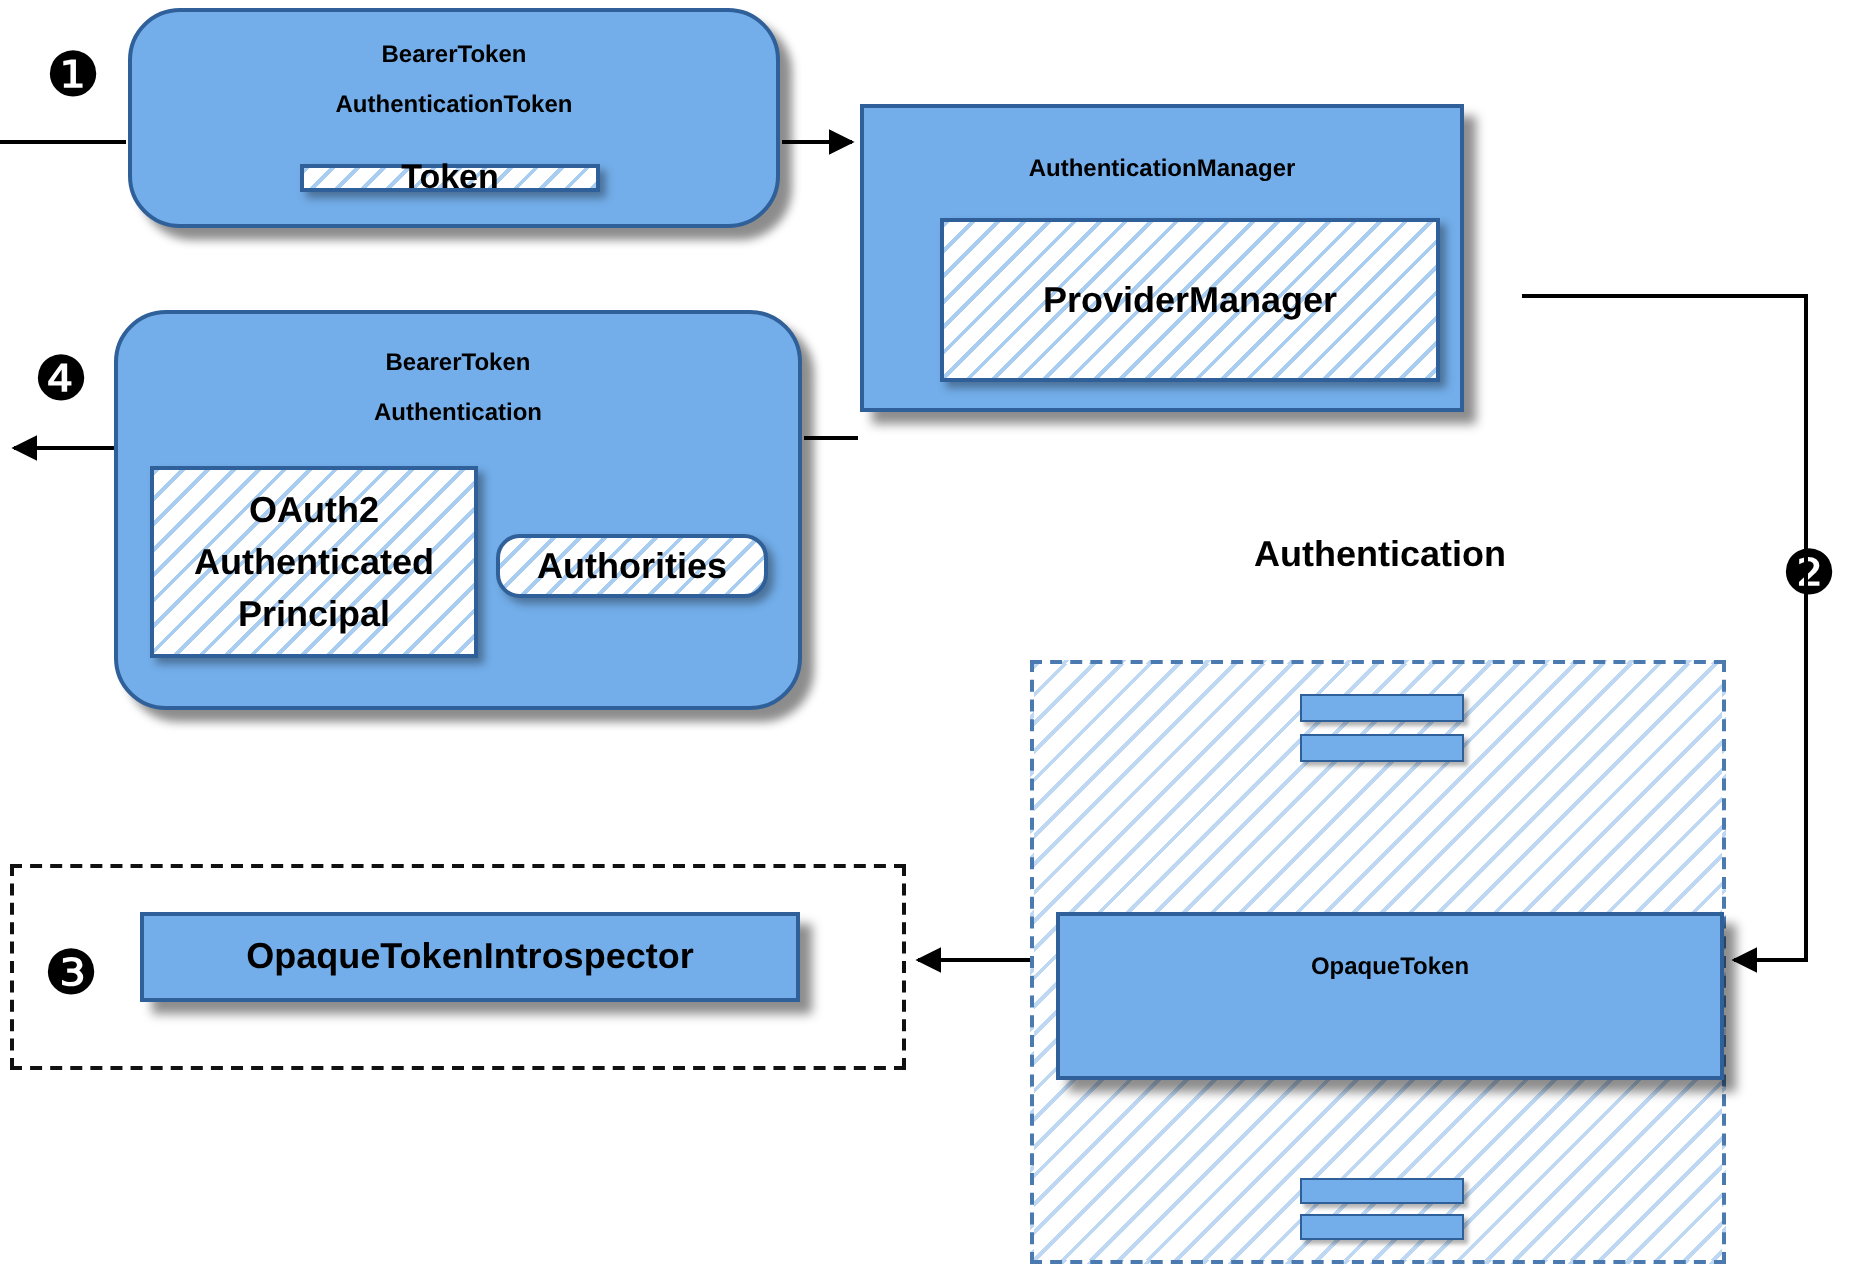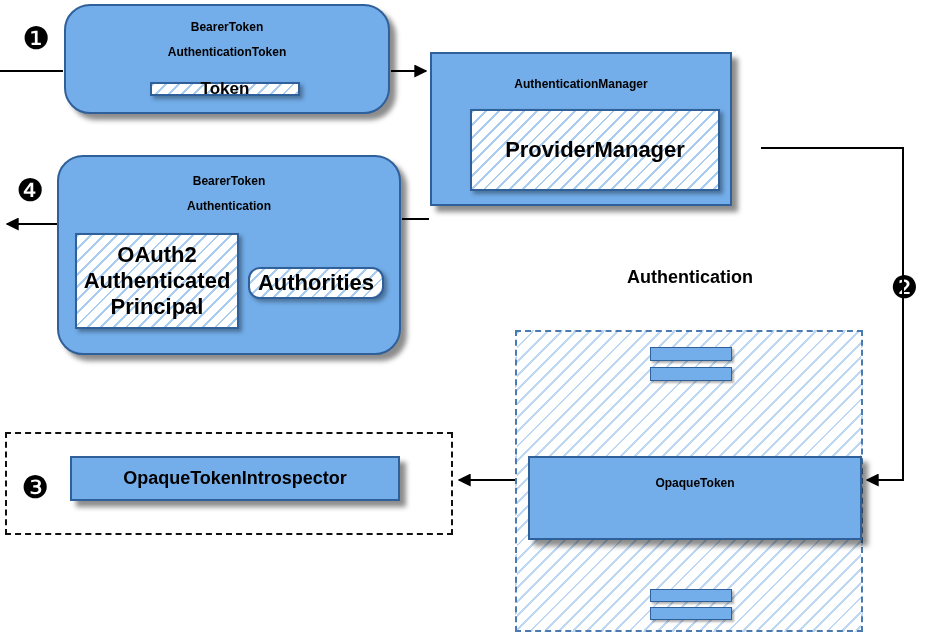--- a/index.html
+++ b/index.html
@@ -24,21 +24,21 @@
   .hatch {
     background-color:#ffffff;
     background-image:repeating-linear-gradient(135deg,
       var(--hatch-stripe,#a9cdf1) 0px, var(--hatch-stripe,#a9cdf1) 2px,
       transparent 2px, transparent 9px);
   }
   .inner {
     position:absolute; box-sizing:border-box; border:2px solid var(--box-border,#2f6099);
     box-shadow:3px 3px 4px rgba(0,0,0,0.35);
     display:flex; flex-direction:column; align-items:center; justify-content:center;
-    font-size:22px; line-height:26px;
+    font-size:18px; line-height:26px;
   }
 
   .region {
     position:absolute; box-sizing:border-box; z-index:1;
     border:2px dashed var(--region-border,#4a7ab0);
     background-color:#ffffff;
     background-image:repeating-linear-gradient(135deg,
       #bed8f3 0px, #bed8f3 2px, transparent 2px, transparent 10px);
   }
   .bar {

